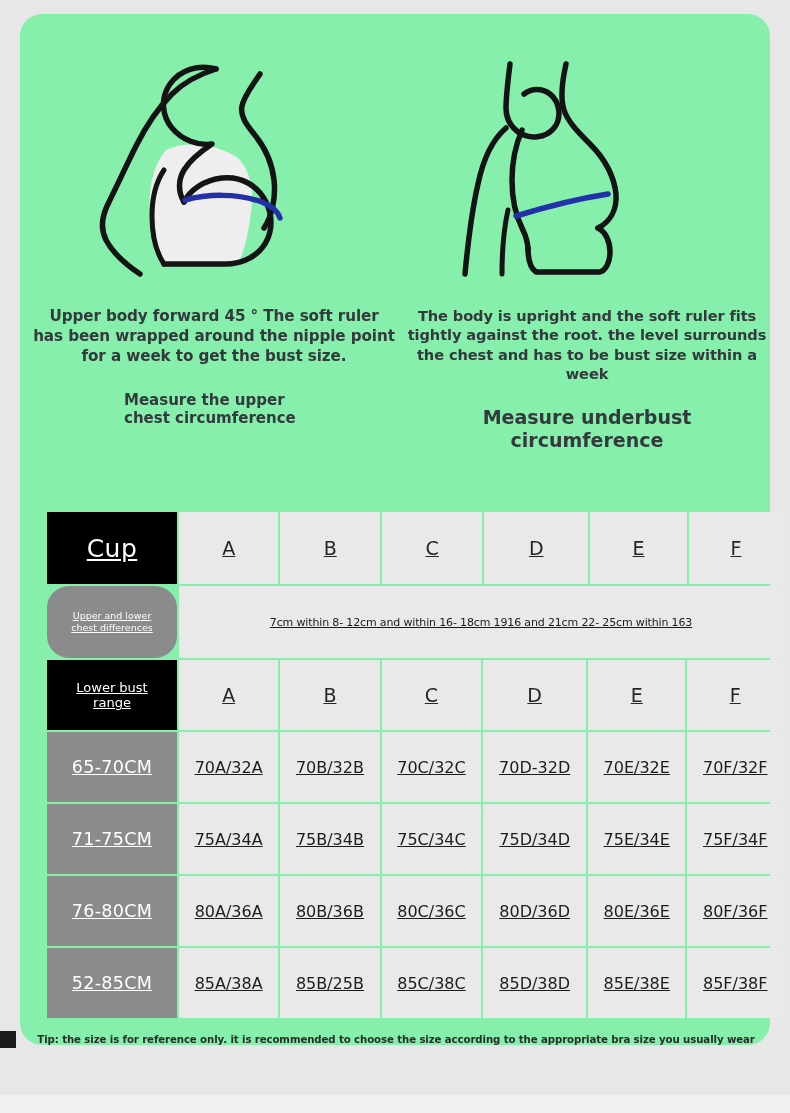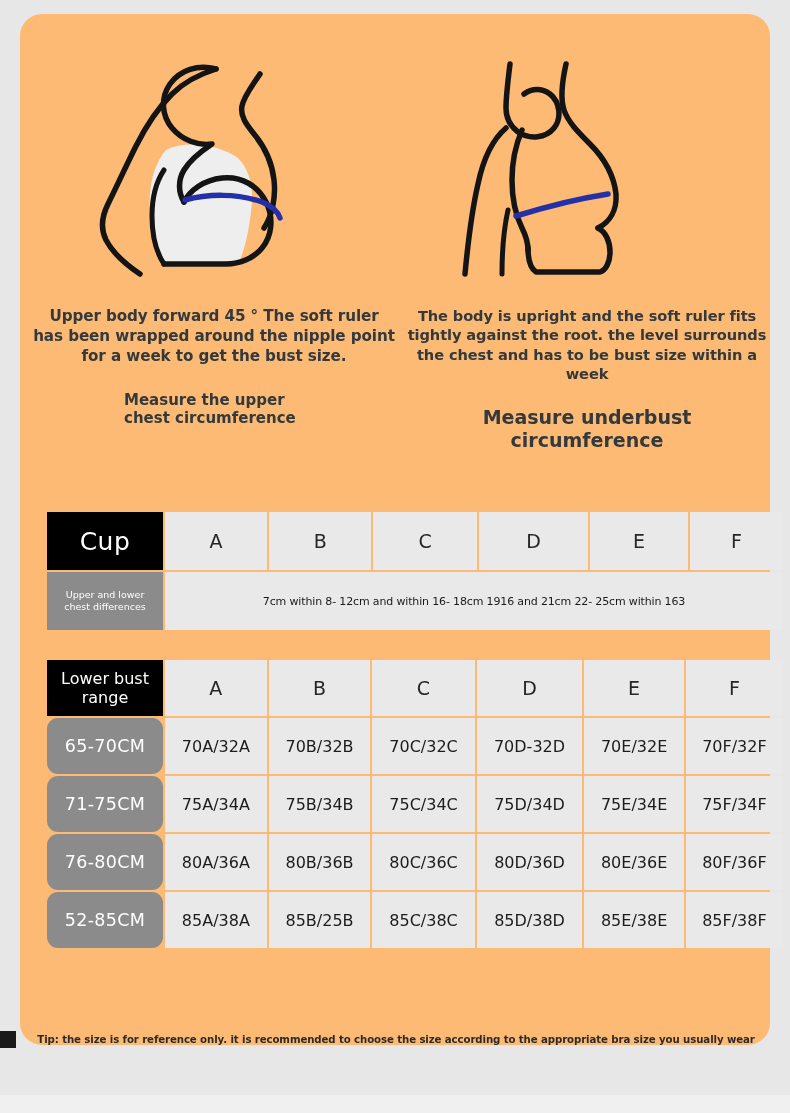--- a/index.html
+++ b/index.html
@@ -15,21 +15,21 @@
     position: relative;
   }
 
   
   .card {
     position: absolute;
     left: 20px;
     top: 14px;
     width: 750px;
     height: 1031px;
-    background: #fdba74;
+    background: #86efac;
     border-radius: 22px;
   }
 
   
   .figures {
     position: absolute;
     left: 0;
     top: 38px;
     width: 750px;
     height: 245px;
@@ -84,25 +84,26 @@
     position: absolute;
     left: 25px;
     width: 740px;
     border-collapse: separate;
     border-spacing: 2px;
   }
   .tbl-cup  { top: 496px; }
   .tbl-size { top: 644px; }
 
   .tbl td, .tbl th {
-    padding: 5px;
+    padding: 12px;
     margin: 0;
     text-align: center;
     vertical-align: middle;
     font-weight: 400;
+    text-decoration: underline;
   }
 
   
   .lbl-black {
     background: #000000;
     color: #ffffff;
     width: 106px;
   }
   .lbl-gray {
     background: #8b8b8b;
@@ -125,40 +126,40 @@
   .cup-letter {
     font-size: 19px;
     font-weight: 400;
     color: #262626;
   }
   .diff-label {
     font-size: 9.5px;
     font-weight: 700;
     line-height: 1.22;
     padding: 0 6px;
+    border-radius: 22px;
   }
   .diff-value {
     font-size: 11px;
     font-weight: 700;
     color: #1a1a1a;
     letter-spacing: -0.15px;
     white-space: nowrap;
   }
 
   
   .tbl-size td { height: 46px; }
   .range-head {
-    font-size: 16px;
+    font-size: 13px;
     font-weight: 700;
   }
   .range-val {
     font-size: 17.5px;
     font-weight: 400;
     letter-spacing: 0.3px;
-    border-radius: 11px;
   }
   .size-val {
     font-size: 16px;
     font-weight: 400;
     color: #1c1c1c;
   }
 
   
   .tip {
     position: absolute;

